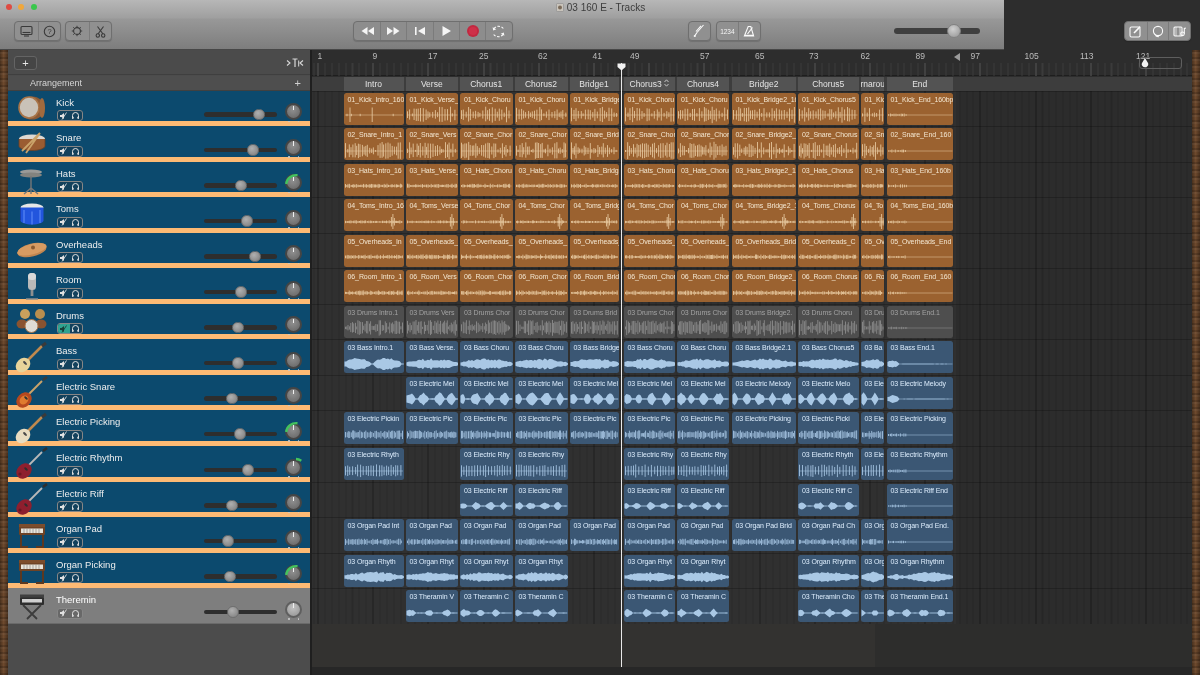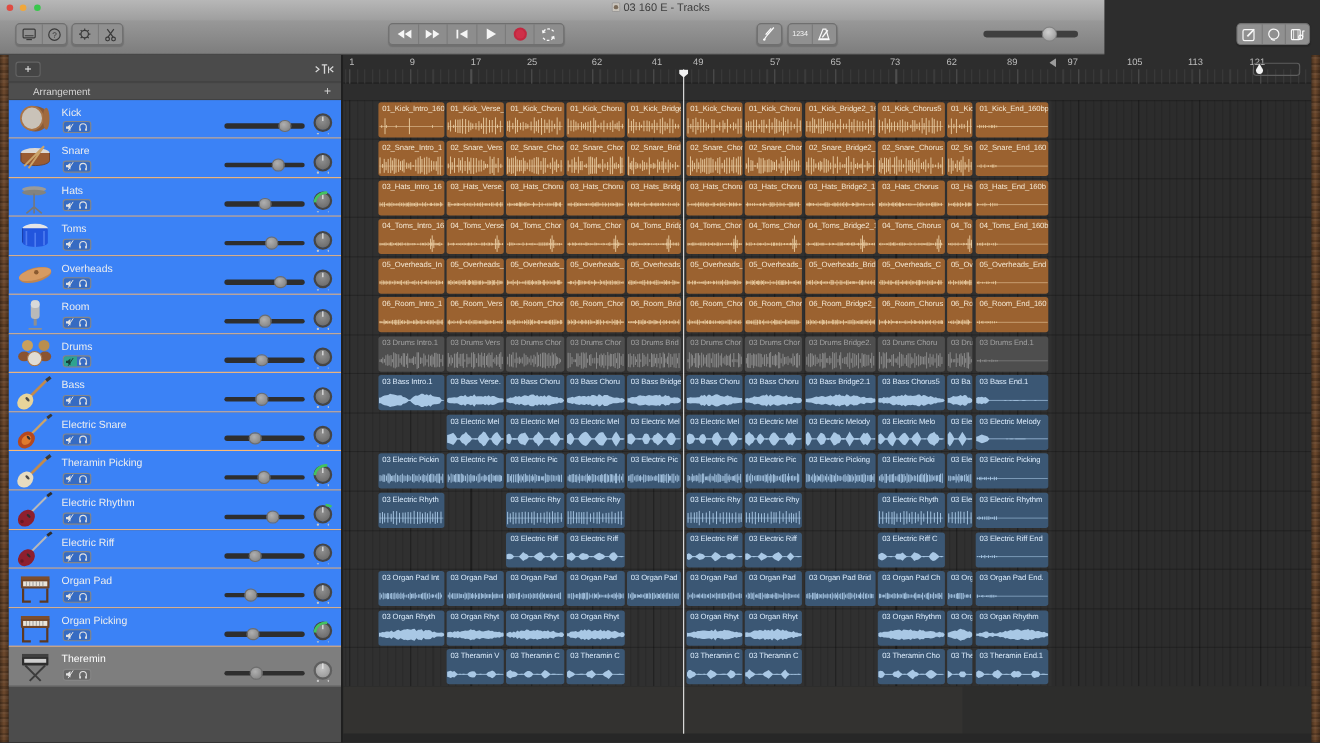--- a/index.html
+++ b/index.html
@@ -16,21 +16,21 @@
 #lcd{left:518px;top:15.5px;width:162.5px;height:30px;background:#22252a;border-radius:4px;box-shadow:inset 0 1px 2px rgba(0,0,0,.6)}
 #lcd .big{left:22px;top:3.5px;width:62px;font-size:17.5px;color:#c6d0de;letter-spacing:0.5px}
 #lcd .lbl{font-size:4.5px;color:#5c6370;top:22.5px}
 #lcd .sep{width:1px;top:3px;height:24px;background:#383e47}
 #lcdring{left:9px;top:6px;width:17px;height:17px;border-radius:50%;border:2px solid #2d3037}
 
 #side{left:8px;top:50px;width:302px;height:625px;background:#4c4c4c}
 #sidetop{left:0;top:0;width:302px;height:25px;background:#4b4b4b;border-bottom:1px solid #3f3f3f}
 #plusbtn{left:6px;top:6px;width:23px;height:14px;background:#454545;border:1px solid #646464;border-radius:3px;color:#e8e8e8;font-size:11px;text-align:center;line-height:12px}
 #arr{left:0;top:25.5px;width:302px;height:15px;background:#4e4e4e;border-bottom:1px solid #414141;color:#d5d5d5;font-size:9px;line-height:15px}
-.trow{left:0;width:302px;height:35.55px;background:#3b82f6;border-bottom:1px solid #fdba74}
+.trow{left:0;width:302px;height:35.55px;background:#0c4a6e;border-bottom:5px solid #fdba74}
 .trow.sel{background:#7e7e7e;border-bottom:1px solid #6a6a6a}
 .tname{left:48px;top:6px;font-size:9.5px;color:#eeeeee}
 .trow.sel .tname{color:#ffffff}
 .chip{left:48.5px;top:19.5px;width:26px;height:11px;border:1px solid #868686;border-radius:3px;background:rgba(40,40,40,.25);display:flex;align-items:center}
 .chip .h{width:13px;height:100%;display:flex;align-items:center;justify-content:center}
 .chip .teal{background:#2fa390;border-radius:2px 0 0 2px}
 .sld{left:196px;top:21.5px;width:73px;height:4.5px;background:#2e2e2e;border-radius:2.5px}
 .sknob{top:18px;width:11.5px;height:11.5px;border-radius:50%;background:radial-gradient(circle at 40% 35%,#b0b0b0,#8b8b8b 70%);border:1px solid #6e6e6e}
 .pan{left:277px;top:12.5px;width:17px;height:17px;border-radius:50%;background:radial-gradient(circle at 45% 35%,#909090,#6e6e6e 75%);border:2px solid #454545}
 .pan i{position:absolute;left:50%;top:0.5px;width:1.5px;height:4.5px;margin-left:-0.75px;background:#f0f0f0}
@@ -482,21 +482,21 @@
           <span class="pdot abs" style="right:1px"></span>
         </div>
       </div>
       <div class="trow abs" style="top:360.4px">
         <div class="icon abs"><svg width="40" height="33" viewBox="0 0 40 33">
             <path d="M30 6 13 23" stroke="#c08a4e" stroke-width="2.5"></path>
             <path d="M30 6l4-3" stroke="#3a3a3a" stroke-width="3"></path>
             <ellipse cx="11" cy="25" rx="8" ry="6.5" fill="#e8dcc0" transform="rotate(-45 11 25)"></ellipse>
             <ellipse cx="13" cy="23" rx="1.2" ry="2.4" fill="#4a4a4a" transform="rotate(-45 13 23)"></ellipse>
           </svg></div>
-        <div class="tname abs">Theramin Picking</div>
+        <div class="tname abs">Electric Picking</div>
         <div class="chip abs">
           <div class="h">
             <svg width="9" height="8" viewBox="0 0 9 8">
               <path d="M1 3h1.5L5 1v6L2.5 5H1z" fill="#e2e2e2"></path>
               <path d="M7.5 0.5 3 7.5" stroke="#e2e2e2" stroke-width="0.9"></path>
             </svg>
           </div>
           <div class="h">
             <svg width="9" height="9" viewBox="0 0 9 9">
               <path d="M1.5 6V4.5a3 3 0 0 1 6 0V6" fill="none" stroke="#e2e2e2" stroke-width="1"></path>
@@ -702,20 +702,35 @@
         <div class="rnum abs" style="left:824px">121</div>
         <svg class="abs" style="left:642px;top:3px" width="7" height="8" viewBox="0 0 7 8">
           <path d="M6 0v8L0 4z" fill="#9b9b9b"></path>
         </svg>
         <div id="ticks" class="abs"></div>
         <div class="abs" style="left:827px;top:6.5px;width:43px;height:12px;border:1px solid #5e5e5e;border-radius:3px"></div>
         <svg class="abs" style="left:829px;top:7.5px" width="8" height="10" viewBox="0 0 8 10">
           <path d="M4 0 7 5a3.2 3.2 0 1 1-6 0z" fill="#f2f2f2"></path>
         </svg>
       </div>
+      <div id="mkrow" class="abs">
+        <div class="mk abs" style="left:31.5px;width:60px">Intro</div>
+        <div class="mk abs" style="left:93.5px;width:52.5px">Verse</div>
+        <div class="mk abs" style="left:148px;width:52.5px">Chorus1</div>
+        <div class="mk abs" style="left:202.5px;width:53px">Chorus2</div>
+        <div class="mk abs" style="left:257.5px;width:49px">Bridge1</div>
+        <div class="mk abs" style="left:311.5px;width:51.5px">Chorus3 <svg style="vertical-align:0" width="5" height="8" viewBox="0 0 5 8">
+            <path d="M0.5 3 2.5 0.8 4.5 3M0.5 5 2.5 7.2 4.5 5" stroke="#cfcfcf" stroke-width="0.9" fill="none"></path>
+          </svg></div>
+        <div class="mk abs" style="left:365px;width:52px">Chorus4</div>
+        <div class="mk abs" style="left:419.5px;width:64.5px">Bridge2</div>
+        <div class="mk abs" style="left:486px;width:60.5px">Chorus5</div>
+        <div class="mk abs" style="left:548.5px;width:23.5px">rnarou</div>
+        <div class="mk abs" style="left:574.5px;width:66.5px">End</div>
+      </div>
       <div id="lanes" class="abs">
         <div class="lanesep abs" style="top:0px"></div>
         <div class="lanesep abs" style="top:35.5px"></div>
         <div class="lanesep abs" style="top:71.1px"></div>
         <div class="lanesep abs" style="top:106.6px"></div>
         <div class="lanesep abs" style="top:142.2px"></div>
         <div class="lanesep abs" style="top:177.8px"></div>
         <div class="lanesep abs" style="top:213.3px"></div>
         <div class="lanesep abs" style="top:248.8px"></div>
         <div class="lanesep abs" style="top:284.4px"></div>

